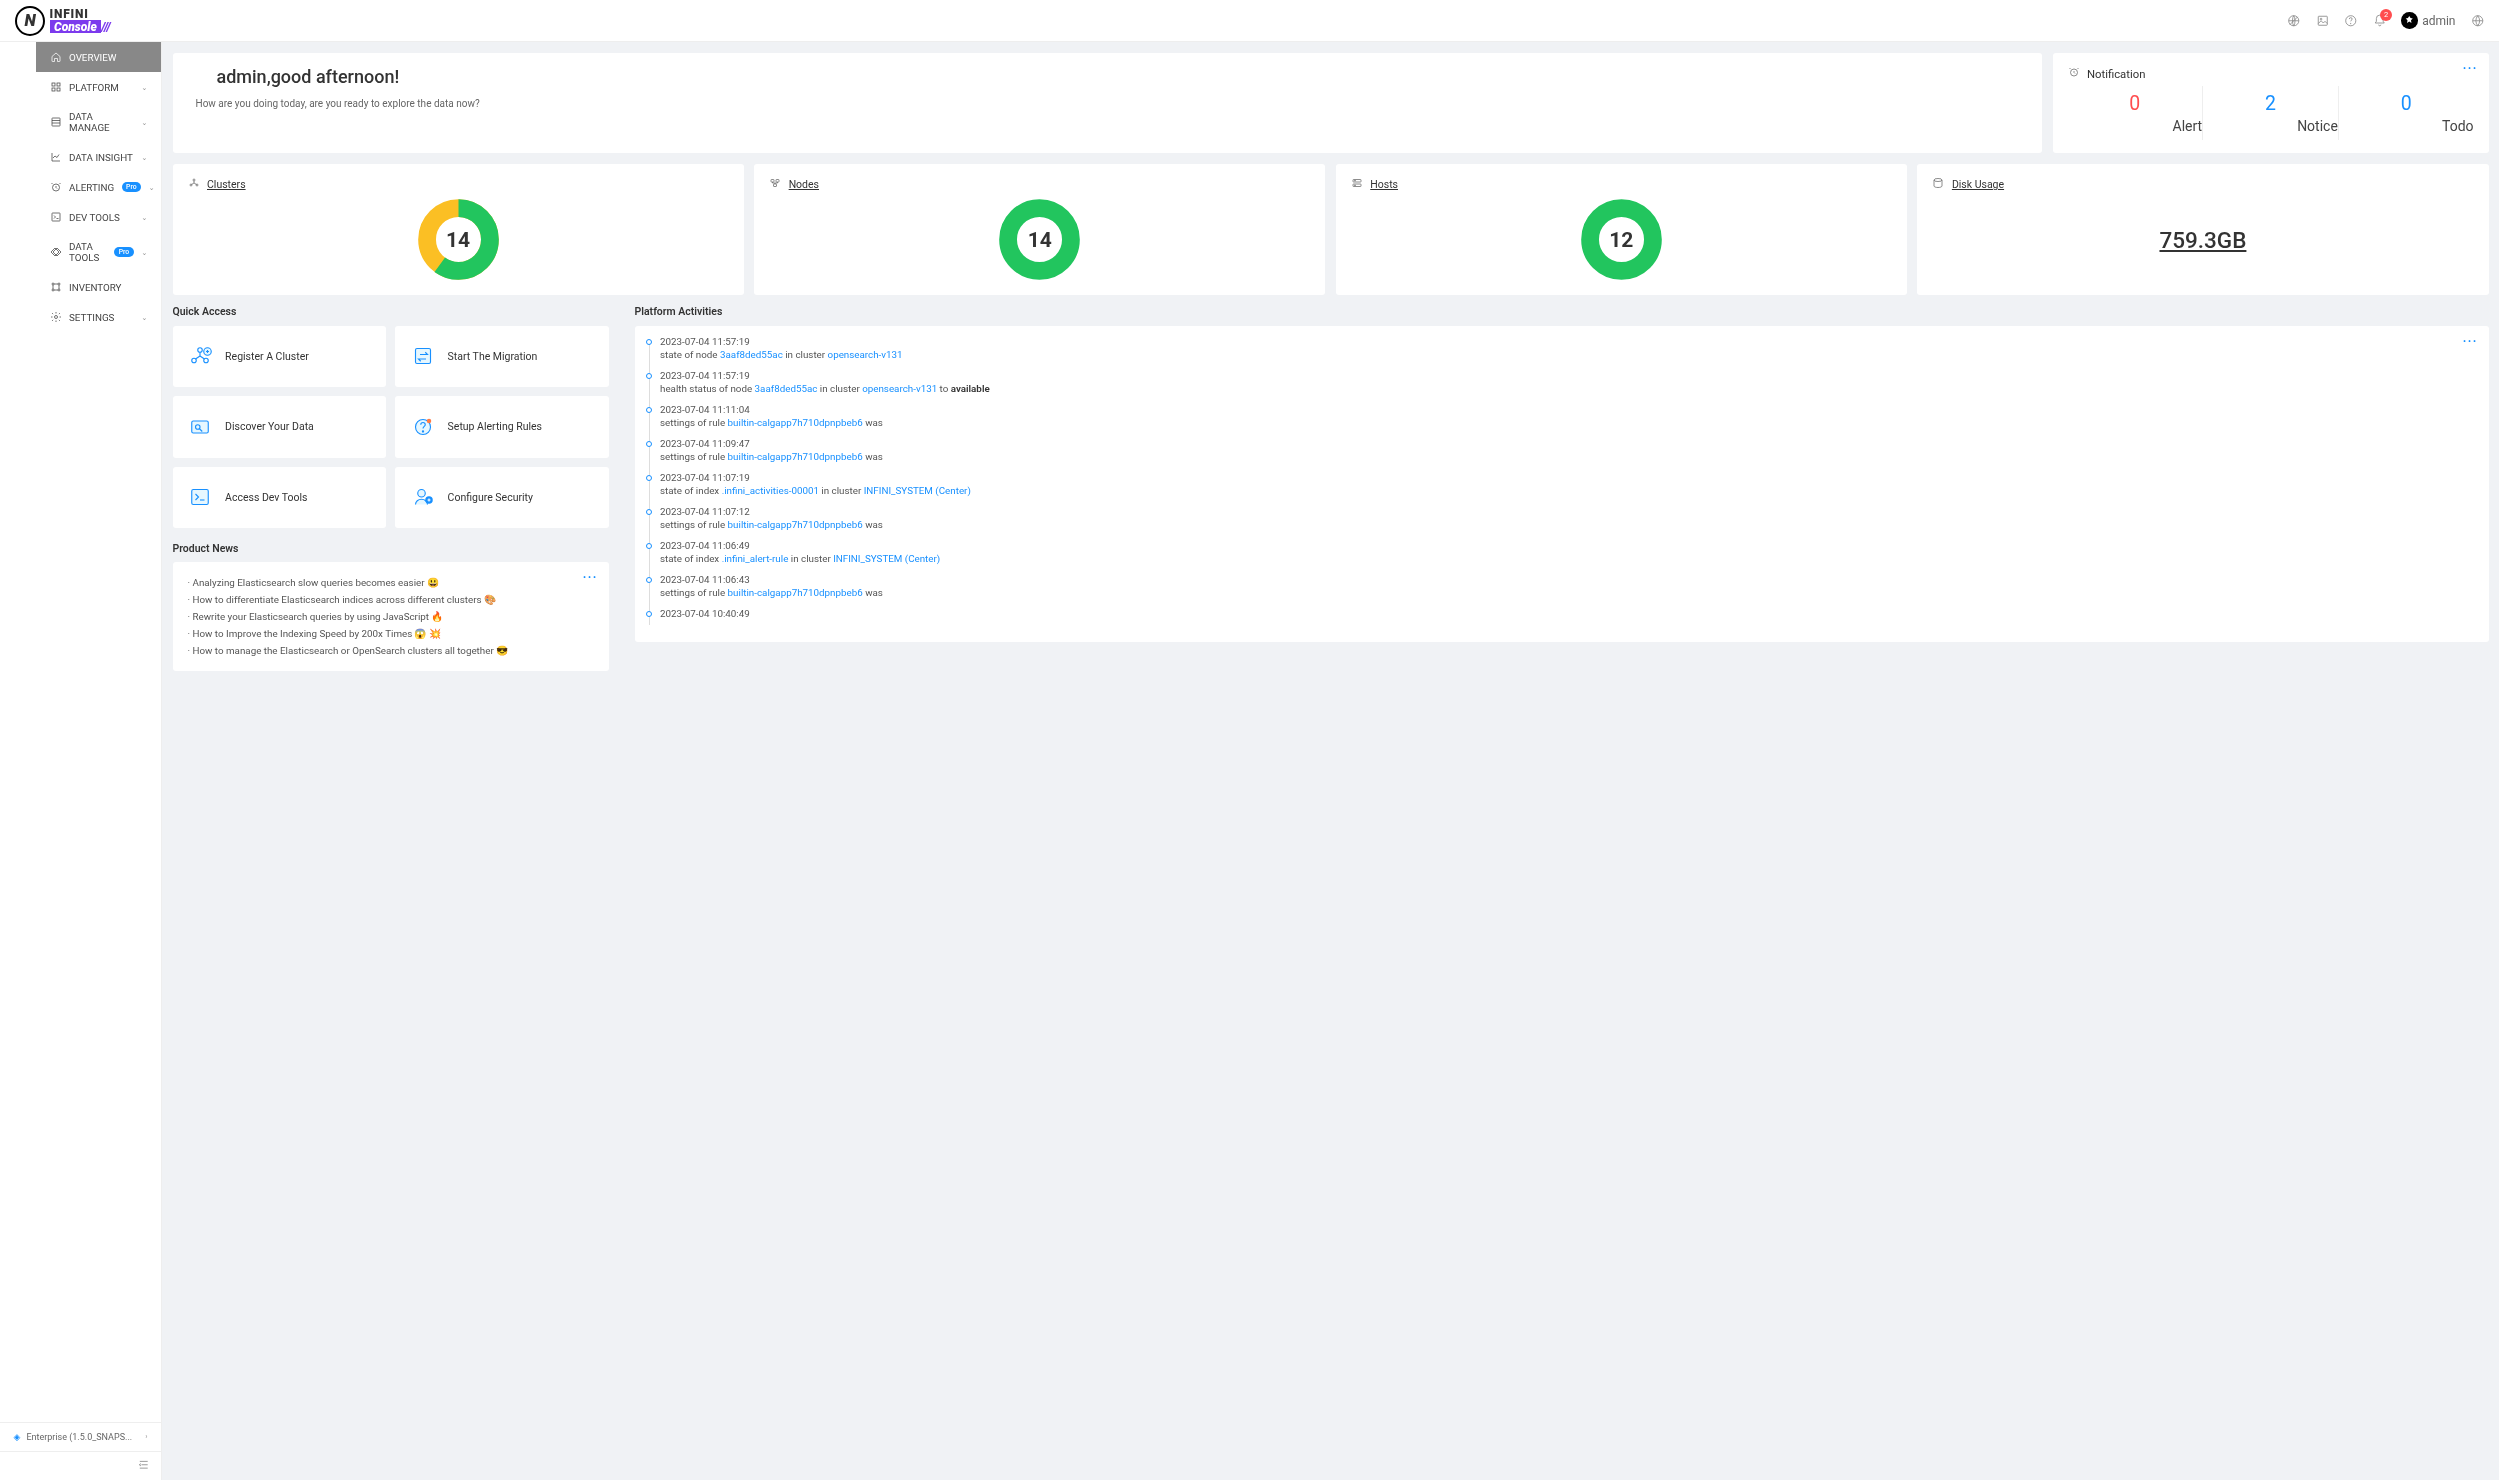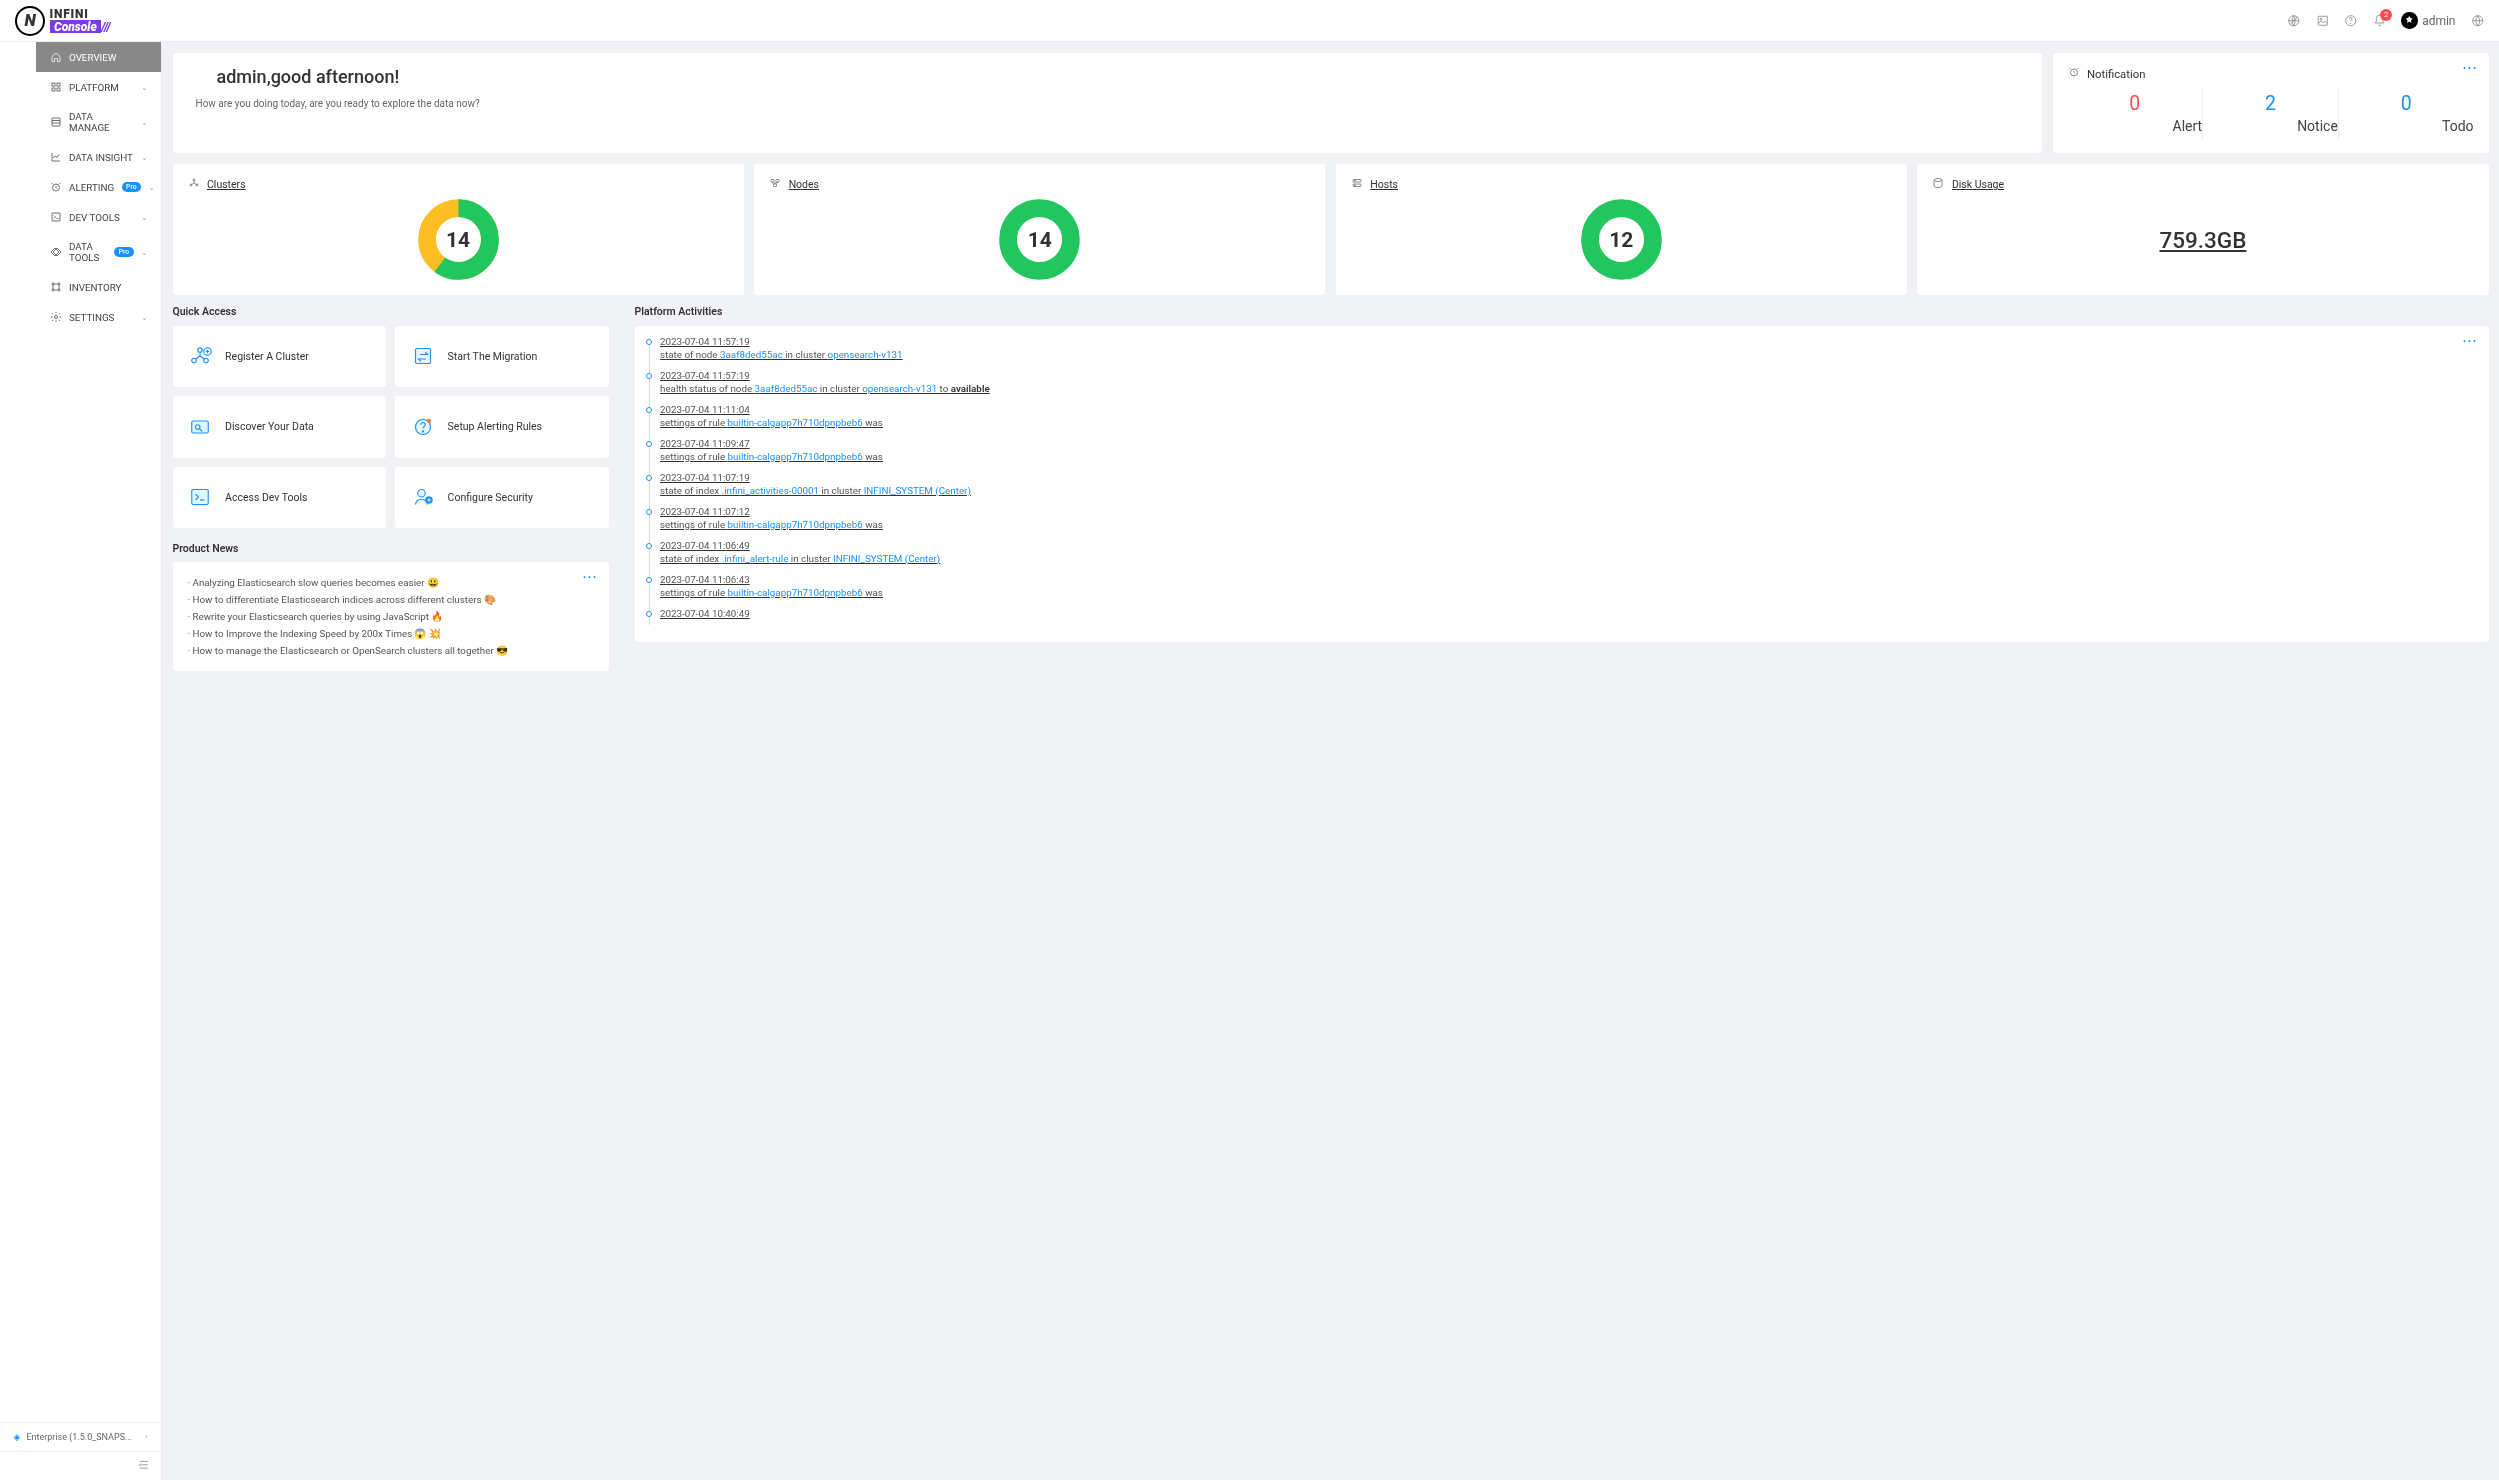--- a/index.html
+++ b/index.html
@@ -66,21 +66,21 @@
 .qa-grid { display: grid; grid-template-columns: 1fr 1fr; gap: 9px; margin-bottom: 13.5px; }
 .qa-card { background: #fff; border-radius: 3px; padding: 18px 15px; display: flex; align-items: center; gap: 12px; cursor: pointer; }
 .qa-icon { width: 25.6px; height: 25.6px; display: flex; align-items: center; justify-content: center; position: relative; }
 .qa-icon svg { width: 24px; height: 24px; }
 .qa-label { font-size: 10.5px; color: #333; text-align: center; }
 .news-card { background: #fff; border-radius: 3px; padding: 12px 15px; position: relative; }
 .news-item { font-size: 9.8px; color: #555; padding: 3px 0; }
 .activities-card { background: #fff; border-radius: 3px; padding: 10.5px 15px 10.5px 10.5px; position: relative; }
 .timeline { position: relative; padding-left: 15px; }
 .timeline::before { content: ''; position: absolute; left: 3.8px; top: 6px; bottom: 6px; width: 0.8px; background: #ddd; }
-.tl-item { position: relative; padding-bottom: 10.5px; text-decoration: underline; }
+.tl-item { position: relative; padding-bottom: 10.5px; }
 .tl-dot { position: absolute; left: -14.3px; top: 3px; width: 6px; height: 6px; border: 1.5px solid #1890ff; border-radius: 50%; background: #fff; }
 .tl-time { font-size: 9.8px; color: #555; margin-bottom: 1.5px; }
 .tl-text { font-size: 9.8px; color: #555; }
 .tl-text .link { color: #1890ff; }
 .tl-text .bold { font-weight: 600; color: #333; }
 </style>
 </head>
 <body>
 
 <div class="app">

